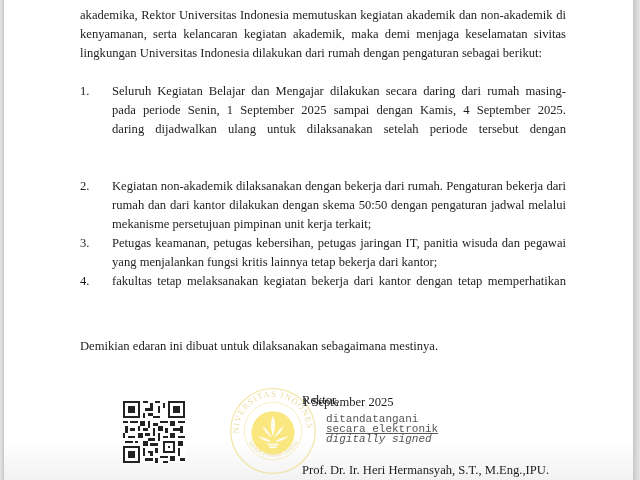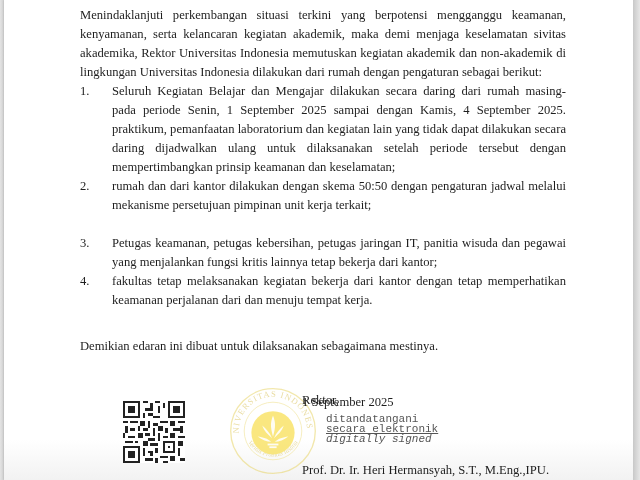--- a/index.html
+++ b/index.html
@@ -51,58 +51,55 @@
     .qr { position:absolute; left:123px; top:401px; width:62px; height:62px; }
     .seal { position:absolute; left:228px; top:386px; width:90px; height:90px; }
   </style>
 </head>
 <body>
 
 <div class="left-edge"></div>
 <div class="page doc-text">
 
   <div class="para" style="left:76px; top:6px;">
-    <span class="jl">Menindaklanjuti perkembangan situasi terkini yang berpotensi mengganggu keamanan,</span>
+    <span class="jl">akademika, Rektor Universitas Indonesia memutuskan kegiatan akademik dan non-akademik di</span>
     <span class="jl">kenyamanan, serta kelancaran kegiatan akademik, maka demi menjaga  keselamatan sivitas</span>
-    <span class="jl">akademika, Rektor Universitas Indonesia memutuskan kegiatan akademik dan non-akademik di</span>
     <span class="line">lingkungan Universitas Indonesia dilakukan dari rumah dengan pengaturan sebagai berikut:</span>
   </div>
 
   <div class="item" style="left:76px; top:82px;">
     <span class="item-num">1.</span>
     <div class="item-body">
       <span class="jl">Seluruh Kegiatan Belajar dan Mengajar dilakukan secara daring dari rumah masing-masing</span>
       <span class="jl">pada periode Senin, 1 September 2025 sampai dengan Kamis, 4 September 2025. Kegiatan</span>
-      <span class="jl">praktikum, pemanfaatan laboratorium dan kegiatan lain yang tidak dapat dilakukan secara</span>
       <span class="jl">daring dijadwalkan ulang untuk dilaksanakan setelah periode tersebut dengan</span>
-      <span class="line">mempertimbangkan prinsip keamanan dan keselamatan;</span>
     </div>
   </div>
 
   <div class="item" style="left:76px; top:177px;">
     <span class="item-num">2.</span>
     <div class="item-body">
+      <span class="jl">Kegiatan non-akademik dilaksanakan dengan bekerja dari rumah. Pengaturan bekerja dari</span>
       <span class="jl">rumah dan dari kantor dilakukan dengan skema 50:50 dengan pengaturan jadwal melalui</span>
       <span class="line">mekanisme persetujuan pimpinan unit kerja terkait;</span>
     </div>
   </div>
 
   <div class="item" style="left:76px; top:234px;">
     <span class="item-num">3.</span>
     <div class="item-body">
       <span class="jl">Petugas keamanan, petugas kebersihan, petugas jaringan IT, panitia wisuda dan pegawai</span>
       <span class="line">yang menjalankan fungsi kritis lainnya tetap bekerja dari kantor;</span>
     </div>
   </div>
 
   <div class="item" style="left:76px; top:272px;">
     <span class="item-num">4.</span>
     <div class="item-body">
       <span class="jl">fakultas tetap melaksanakan kegiatan bekerja dari kantor dengan tetap memperhatikan</span>
-      <span class="line">keamanan perjalanan dari dan menuju  tempat kerja.</span>
     </div>
   </div>
 
   <div class="closing" style="left:76px; top:337px;">Demikian edaran ini dibuat untuk dilaksanakan sebagaimana mestinya.</div>
 
   <svg class="qr" viewBox="0 0 25 25" shape-rendering="crispEdges" style="left:119px;">
     <rect width="25" height="25" fill="#fff"></rect>
     <g fill="#222">
 
       <rect x="0" y="0" width="7" height="7"></rect>

